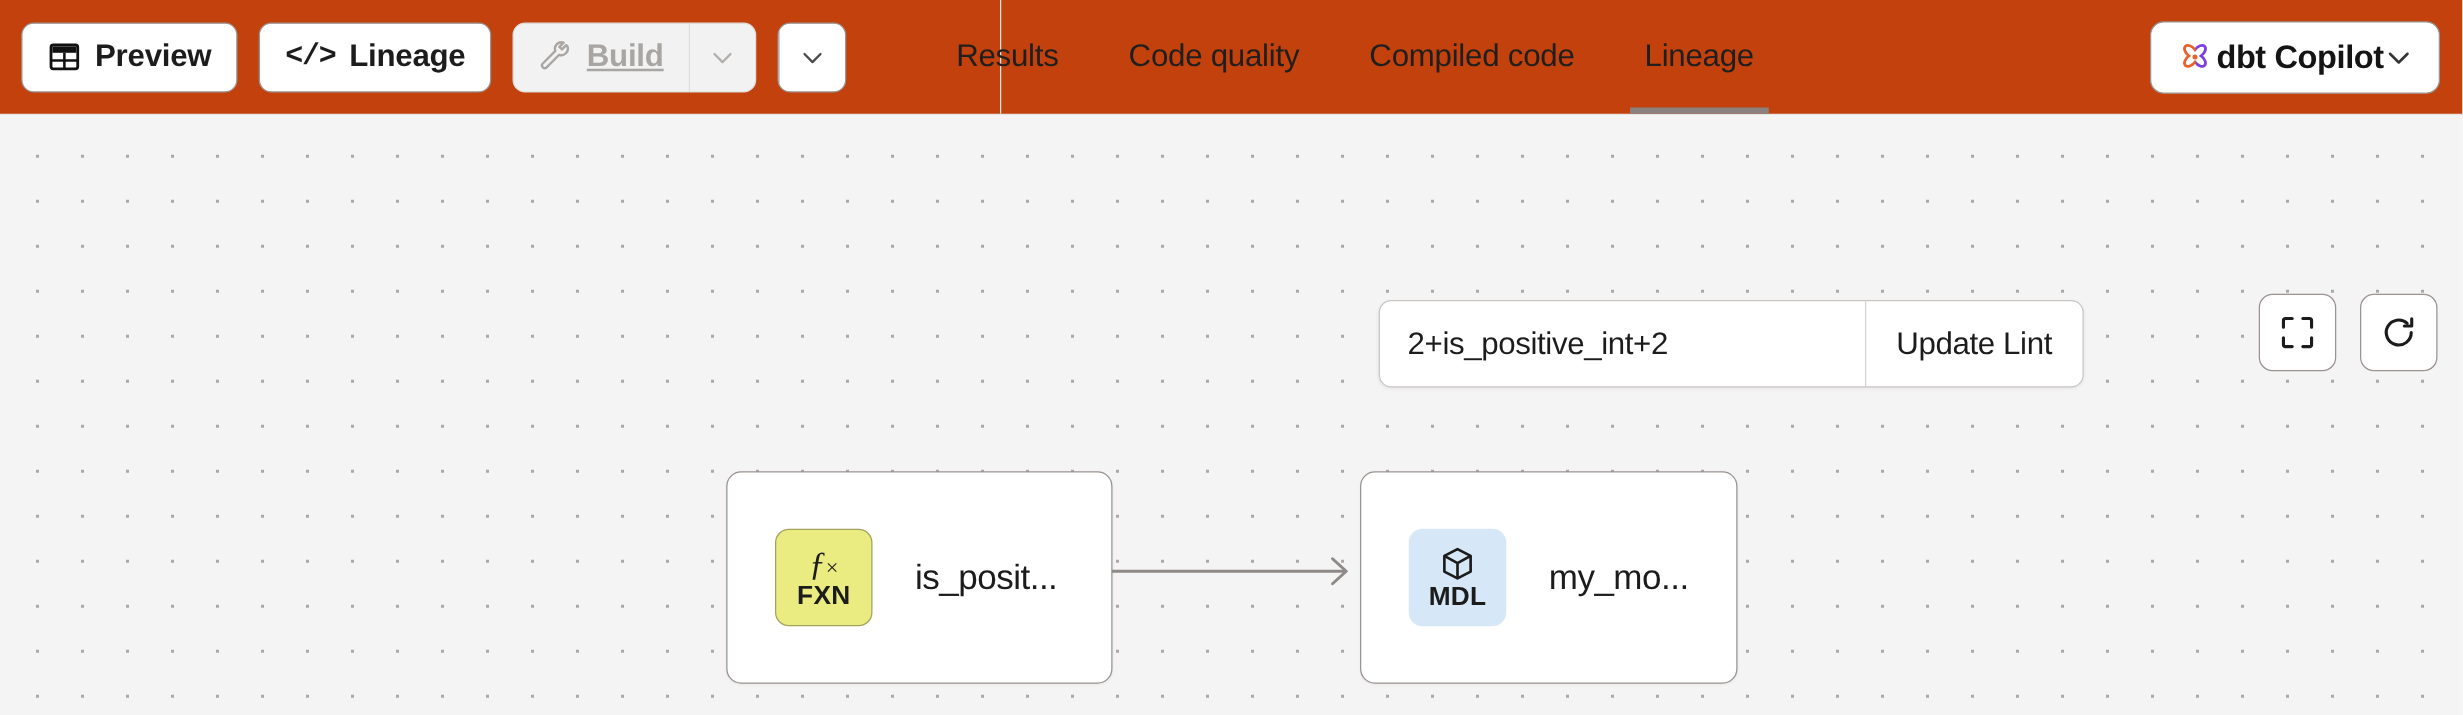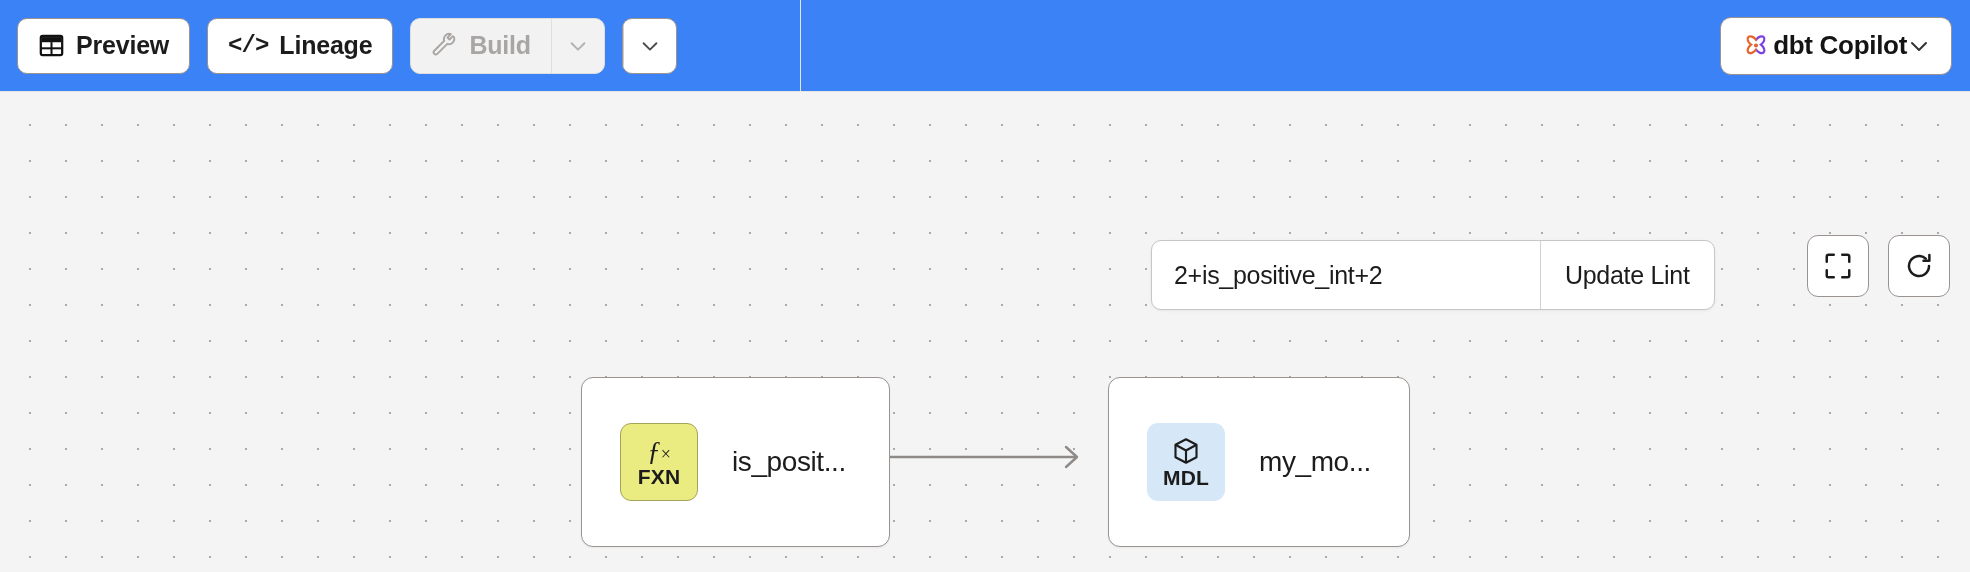--- a/index.html
+++ b/index.html
@@ -21,21 +21,21 @@
     height: 572px;
     position: relative;
     display: flex;
     flex-direction: column;
   }
 
   
   .header {
     height: 92px;
     flex: 0 0 92px;
-    background: #3b82f6;
+    background: #c2410c;
     border-bottom: 1px solid #e6e6e6;
     display: flex;
     align-items: flex-end;
     position: relative;
   }
 
   .toolbar {
     display: flex;
     align-items: center;
     gap: 17px;
@@ -83,20 +83,21 @@
   .tbtn-split .main {
     display: flex;
     align-items: center;
     gap: 11px;
     padding: 0 20px;
     font-size: 25px;
     font-weight: 700;
     color: #1c1c1c;
     letter-spacing: -0.2px;
     white-space: nowrap;
+    text-decoration: underline;
   }
   .tbtn-split .caret {
     width: 53px;
     border-left: 1.5px solid #cfcbc9;
     display: flex;
     align-items: center;
     justify-content: center;
   }
 
   .tbtn-split.disabled {
@@ -185,21 +186,20 @@
     position: absolute;
     left: 1103px;
     top: 148px;
     height: 70px;
     display: flex;
     align-items: stretch;
     background: #ffffff;
     border: 1.5px solid #c9c5c3;
     border-radius: 10px;
     box-shadow: 0 1px 3px rgba(0,0,0,0.06);
-    margin-left: 48px;
   }
   .selector-input {
     width: 388px;
     border: none;
     outline: none;
     background: transparent;
     padding: 0 22px;
     font-family: "Liberation Sans", sans-serif;
     font-size: 25px;
     color: #1c1c1c;
@@ -245,21 +245,21 @@
     border: 1.5px solid #9a9390;
     border-radius: 12px;
     display: flex;
     align-items: center;
     padding-left: 38px;
     gap: 34px;
     box-shadow: 0 1px 2px rgba(0,0,0,0.05);
     cursor: pointer;
   }
   .node-fxn { left: 581px; top: 285px; width: 309px; height: 170px; }
-  .node-mdl { left: 1088px; top: 285px; width: 302px; height: 170px; margin-left: 20px; }
+  .node-mdl { left: 1088px; top: 285px; width: 302px; height: 170px; }
 
   .badge {
     width: 78px;
     height: 78px;
     border-radius: 11px;
     display: flex;
     flex-direction: column;
     align-items: center;
     justify-content: center;
     gap: 1px;
@@ -347,20 +347,34 @@
               <path d="M5 9l7 7 7-7" fill="none" stroke="#4a4a4a" stroke-width="2" stroke-linecap="round" stroke-linejoin="round"></path>
             </svg>
           </span>
         </div>
       </div>
 
     </div>
 
     <div class="header-divider"></div>
 
+    <div class="tabs">
+      <div class="tab">
+        <span>Results</span>
+      </div>
+      <div class="tab">
+        <span>Code quality</span>
+      </div>
+      <div class="tab">
+        <span>Compiled code</span>
+      </div>
+      <div class="tab active">
+        <span>Lineage</span>
+      </div>
+    </div>
 
     <div class="copilot">
       <span class="icon">
         <svg width="34" height="34" viewBox="0 0 32 32">
           <defs>
             <linearGradient id="cpg" x1="0" y1="0" x2="1" y2="0">
               <stop offset="0%" stop-color="#e8622c"></stop>
               <stop offset="48%" stop-color="#e8622c"></stop>
               <stop offset="58%" stop-color="#7b3fe4"></stop>
               <stop offset="100%" stop-color="#7b3fe4"></stop>

